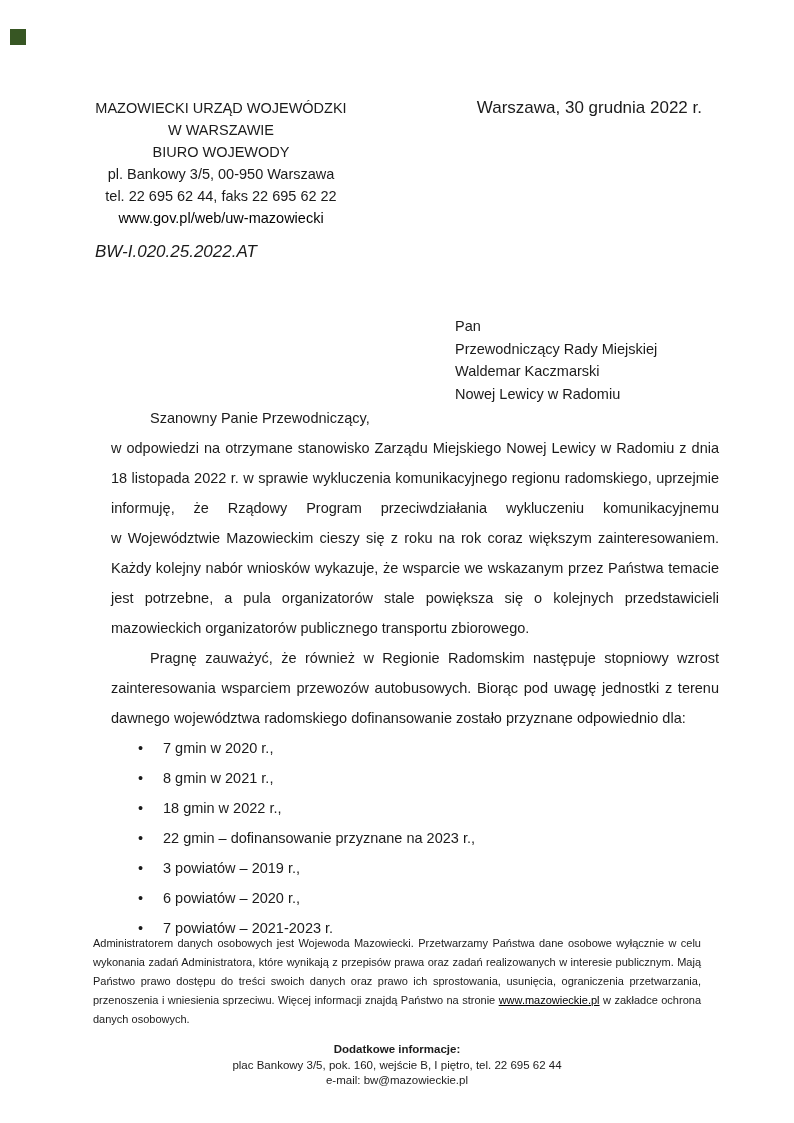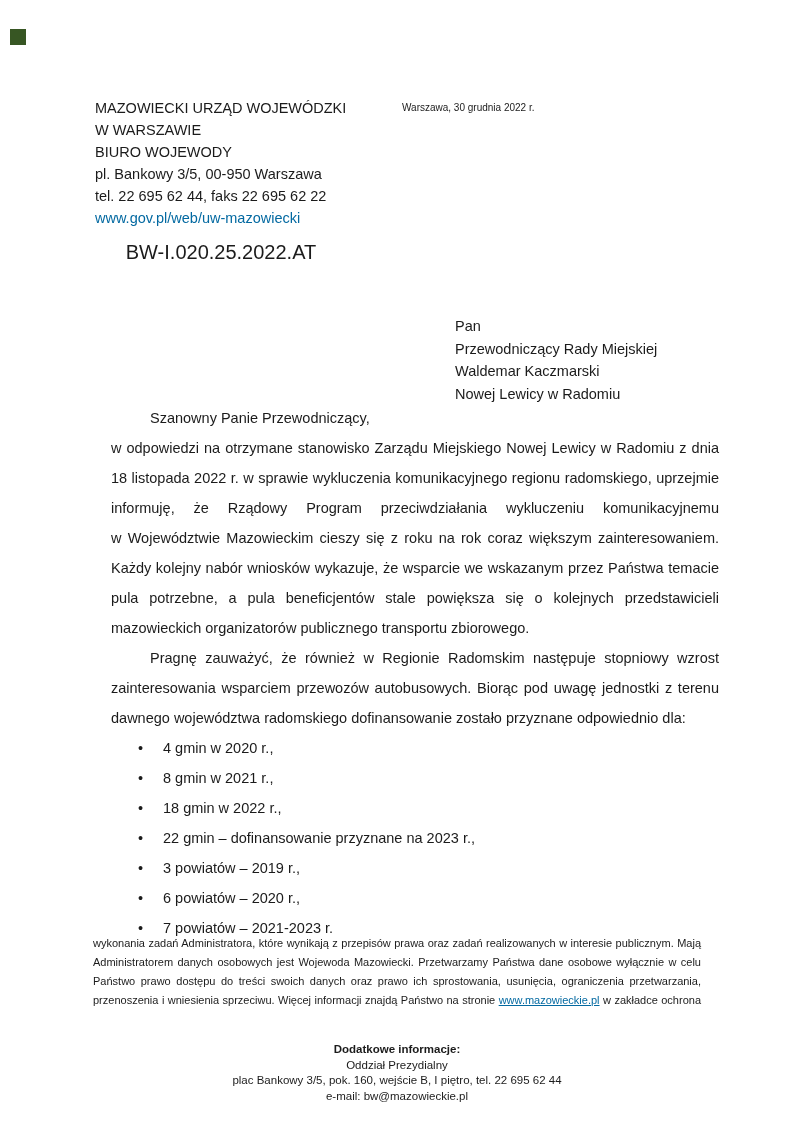--- a/index.html
+++ b/index.html
@@ -2,35 +2,35 @@
 <html><head>
 <meta charset="utf-8">
 <style>
   html,body { margin:0; padding:0; background:#ffffff; }
   .page {
     position:relative; width:794px; height:1123px; background:#ffffff;
     font-family:"Liberation Sans","DejaVu Sans",sans-serif;
     color:#1b1b1b; overflow:hidden;
   }
   .corner-square { position:absolute; left:10px; top:29px; width:16px; height:16px; background:#375623; }
-  .letterhead { position:absolute; left:95px; top:97px; width:252px; font-size:14.5px; line-height:22px; }
-  .ref { position:absolute; left:95px; top:241px; width:252px; text-align:center; font-size:20px; line-height:22px; }
-  .date { position:absolute; left:402px; top:97px; width:300px; font-size:10px; line-height:22px; }
+  .letterhead { position:absolute; left:95px; top:97px; width:252px; text-align:center; font-size:14.5px; line-height:22px; }
+  .ref { position:absolute; left:95px; top:241px; width:252px; font-size:17px; line-height:22px;font-style:italic; }
+  .date { position:absolute; left:402px; top:97px; width:300px; text-align:right; font-size:17px; line-height:22px; }
   .recipient { position:absolute; left:455px; top:295px; font-size:14.5px; line-height:22.6px;margin-top:20px; }
   .body { position:absolute; left:86px; top:403px; width:608px; font-size:14.5px;margin-left:25px; }
   .bline { height:30px; line-height:30px; }
   .just { text-align:justify; text-align-last:justify; }
   .indent { text-indent:39px; }
   .bullet-item { position:relative; height:30px; line-height:30px; padding-left:52px; }
   .bullet-dot { position:absolute; left:27px; top:0; }
   .privacy { position:absolute; left:93px; top:934px; width:608px; font-size:11px; line-height:19px; }
   .pline { height:19px; }
   .additional { position:absolute; left:93px; top:1022px; width:608px; text-align:center; font-size:11.5px; line-height:15.5px; }
   .bold { font-weight:bold;margin-top:20px; }
-  .link { color:#0369a1; text-decoration:none; cursor:pointer; }
+  .link { color:#000000; text-decoration:none; cursor:pointer; }
   .link.u { text-decoration:underline; }
 </style>
 </head>
 <body>
 
 <div class="page">
 
   <div class="corner-square"></div>
 
   <div class="letterhead">
@@ -54,46 +54,46 @@
     </div>
 
   <div class="body">
     <div class="bline indent">Szanowny Panie Przewodniczący,</div>
     <div id="paragraphs">
         <div class="bline just">w odpowiedzi na otrzymane stanowisko Zarządu Miejskiego Nowej Lewicy w Radomiu z dnia</div>
         <div class="bline just">18 listopada 2022 r. w sprawie wykluczenia komunikacyjnego regionu radomskiego, uprzejmie</div>
         <div class="bline just">informuję, że Rządowy Program przeciwdziałania wykluczeniu komunikacyjnemu</div>
         <div class="bline just">w Województwie Mazowieckim cieszy się z roku na rok coraz większym zainteresowaniem.</div>
         <div class="bline just">Każdy kolejny nabór wniosków wykazuje, że wsparcie we wskazanym przez Państwa temacie</div>
-        <div class="bline just">pula potrzebne, a pula beneficjentów stale powiększa się o kolejnych przedstawicieli</div>
+        <div class="bline just">jest potrzebne, a pula organizatorów stale powiększa się o kolejnych przedstawicieli</div>
         <div class="bline">mazowieckich organizatorów publicznego transportu zbiorowego.</div>
         <div class="bline just indent">Pragnę zauważyć, że również w Regionie Radomskim następuje stopniowy wzrost</div>
         <div class="bline just">zainteresowania wsparciem przewozów autobusowych. Biorąc pod uwagę jednostki z terenu</div>
         <div class="bline">dawnego województwa radomskiego dofinansowanie zostało przyznane odpowiednio dla:</div>
       </div>
     <div id="bullets">
-        <div class="bullet-item"><span class="bullet-dot">•</span><span>4 gmin w 2020 r.,</span></div>
+        <div class="bullet-item"><span class="bullet-dot">•</span><span>7 gmin w 2020 r.,</span></div>
         <div class="bullet-item"><span class="bullet-dot">•</span><span>8 gmin w 2021 r.,</span></div>
         <div class="bullet-item"><span class="bullet-dot">•</span><span>18 gmin w 2022 r.,</span></div>
         <div class="bullet-item"><span class="bullet-dot">•</span><span>22 gmin – dofinansowanie przyznane na 2023 r.,</span></div>
         <div class="bullet-item"><span class="bullet-dot">•</span><span>3 powiatów – 2019 r.,</span></div>
         <div class="bullet-item"><span class="bullet-dot">•</span><span>6 powiatów – 2020 r.,</span></div>
         <div class="bullet-item"><span class="bullet-dot">•</span><span>7 powiatów – 2021-2023 r.</span></div>
       </div>
   </div>
 
   <div class="privacy">
     <div id="privacy-lines">
+        <div class="pline just">Administratorem danych osobowych jest Wojewoda Mazowiecki. Przetwarzamy Państwa dane osobowe wyłącznie w celu</div>
         <div class="pline just">wykonania zadań Administratora, które wynikają z przepisów prawa oraz zadań realizowanych w interesie publicznym. Mają</div>
-        <div class="pline just">Administratorem danych osobowych jest Wojewoda Mazowiecki. Przetwarzamy Państwa dane osobowe wyłącznie w celu</div>
         <div class="pline just">Państwo prawo dostępu do treści swoich danych oraz prawo ich sprostowania, usunięcia, ograniczenia przetwarzania,</div>
       </div>
     <div class="pline just"><span>przenoszenia i wniesienia sprzeciwu. Więcej informacji znajdą Państwo na stronie </span><a class="link u">www.mazowieckie.pl</a><span> w zakładce ochrona</span></div>
+    <div class="pline">danych osobowych.</div>
   </div>
 
   <div class="additional">
     <div class="bold">Dodatkowe informacje:</div>
-    <div>Oddział Prezydialny</div>
     <div>plac Bankowy 3/5, pok. 160, wejście B, I piętro, tel. 22 695 62 44</div>
     <div>e-mail: bw@mazowieckie.pl</div>
   </div>
 
 </div>
 
 </body></html>

